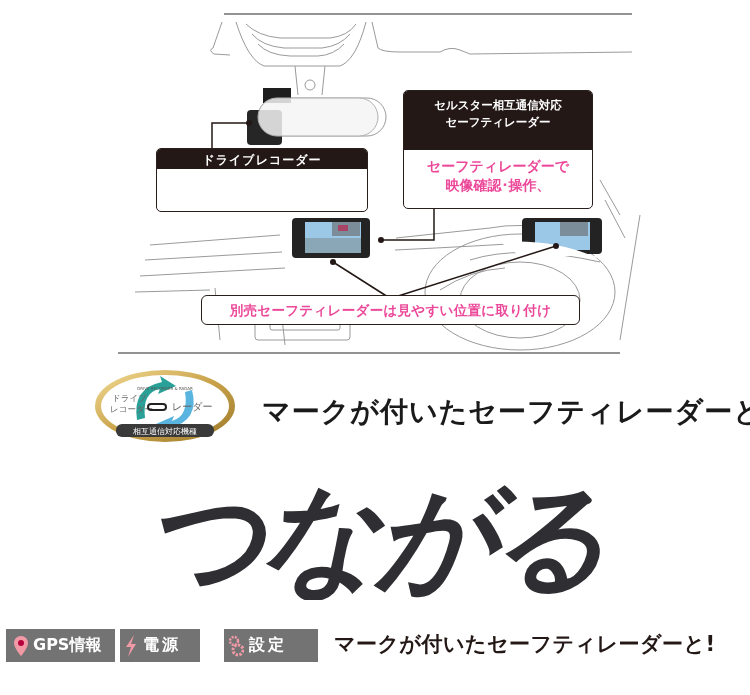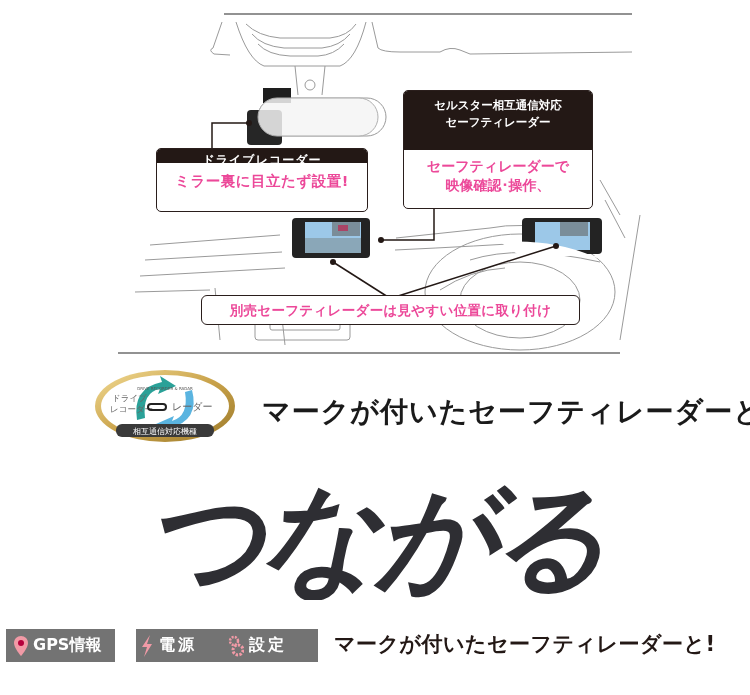--- a/index.html
+++ b/index.html
@@ -8,21 +8,21 @@
 
     
     #illus { position: absolute; left: 0; top: 0; width: 750px; height: 360px; }
 
     
     .callout { position: absolute; border: 1.5px solid #2a1e1c; border-radius: 5px; background: #fff; overflow: hidden; }
     .callout .head { background: #231815; color: #fff; font-weight: bold; text-align: center; }
     .callout .body { color: #ec4899; font-weight: bold; text-align: center; }
 
     #cb-dr { left: 156px; top: 148px; width: 210px; height: 62px; }
-    #cb-dr .head { font-size: 12px; height: 14px; line-height: 22px; letter-spacing: 1px; }
+    #cb-dr .head { font-size: 12px; height: 20px; line-height: 22px; letter-spacing: 1px; }
     #cb-dr .body { font-size: 14.5px; line-height: 36px; letter-spacing: 0.5px; }
 
     #cb-sr { left: 403px; top: 90px; width: 188px; height: 117px; }
     #cb-sr .head { font-size: 11.5px; line-height: 17px; padding: 6px 0 19px; }
     #cb-sr .body { font-size: 14px; line-height: 18.5px; padding-top: 7px; }
 
     #cb-mount { left: 201px; top: 295px; width: 377px; height: 28px; border-radius: 6px; }
     #cb-mount .body { font-size: 13.5px; line-height: 28px; letter-spacing: 0.3px; }
 
     
@@ -30,21 +30,21 @@
     #headline1 { position: absolute; left: 262px; top: 393px; font-size: 28px; font-weight: bold;
                  color: #1a1a1a; letter-spacing: 1px; white-space: nowrap; text-align: right; }
 
     
     #connect { position: absolute; left: 145px; top: 470px; width: 460px; height: 130px; }
 
     
     .tag { position: absolute; top: 629px; height: 33px; background: #737373; color: #fff;
            font-weight: bold; font-size: 16px; display: flex; align-items: center; white-space: nowrap; }
     #tag-gps { left: 6px; width: 109px; padding-left: 4px; box-sizing: border-box; }
-    #tag-power { left: 136px; width: 94px; }
+    #tag-power { left: 120px; width: 80px; }
     #tag-settings { left: 224px; width: 94px; }
     .tag .ico { display: inline-block; margin: 0 5px 0 4px; }
     .tag .lbl { letter-spacing: 3px; }
     #tag-gps .lbl { letter-spacing: 0; }
     #share-text { position: absolute; left: 334px; top: 630px; font-size: 21px; font-weight: bold;
                   color: #231815; white-space: nowrap; letter-spacing: 0.5px; }
   </style>
 </head>
 <body>
 
@@ -118,21 +118,20 @@
     <path d="M333,262 L388,297"></path>
     <path d="M556,246 L395,297"></path>
   </g>
   <circle cx="381" cy="240" r="3" fill="#231815"></circle>
   <circle cx="333" cy="262" r="3" fill="#231815"></circle>
   <circle cx="556" cy="246" r="3" fill="#231815"></circle>
 </svg>
 
 <div id="cb-dr" class="callout">
   <div class="head">ドライブレコーダー</div>
-  <div class="body">ミラー裏に目立たず設置!</div>
 </div>
 
 <div id="cb-sr" class="callout">
   <div class="head">
     <div>セルスター相互通信対応</div>
     <div>セーフティレーダー</div>
   </div>
   <div class="body">
     <div>セーフティレーダーで</div>
     <div>映像確認･操作、</div>

